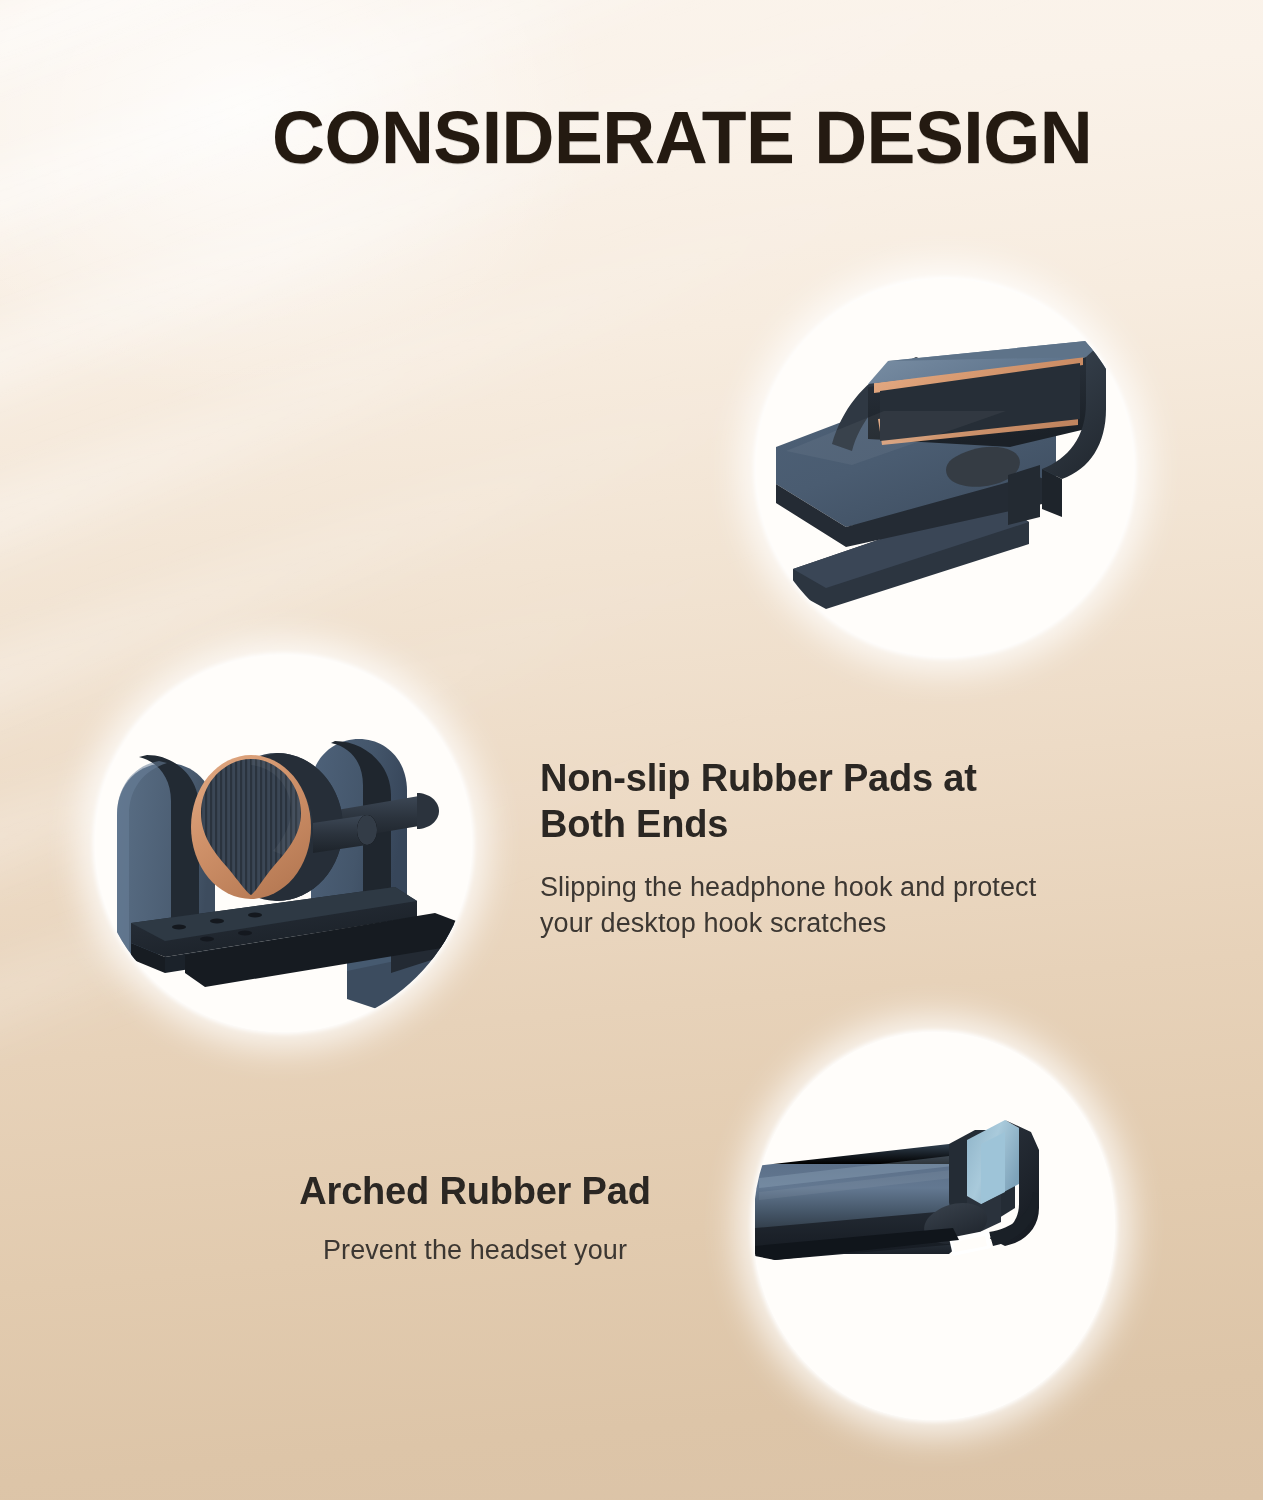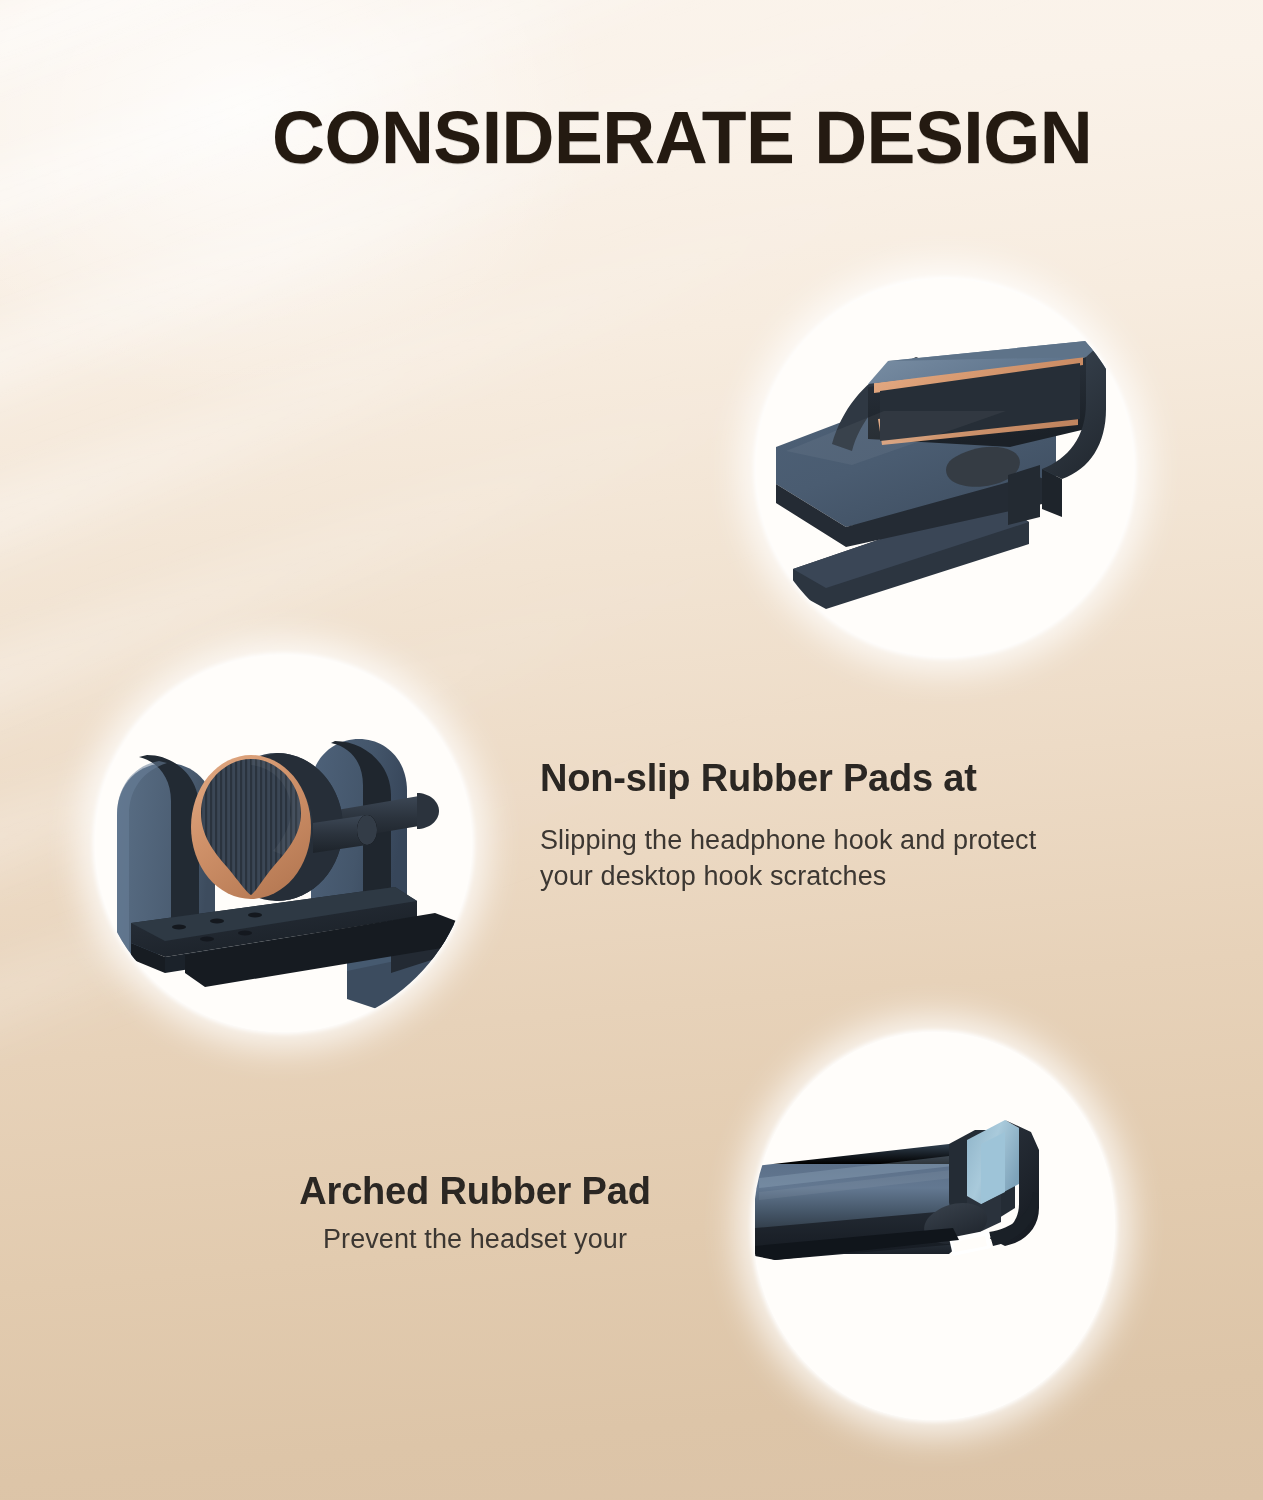--- a/index.html
+++ b/index.html
@@ -100,21 +100,21 @@
     letter-spacing: 0.1px;
   }
   .ta-right { text-align: right; }
   .ta-left  { text-align: left; }
   .ta-center{ text-align: center; }
 
   #block-raised-tip { left: 180px;  top: 412px;  width: 534px; }
   #block-rubber-pads{ left: 518px;  top: 755px;  width: 672px; margin-left: 22px; }
   #block-arched-pad { left: 230px;  top: 1168px; width: 490px; }
   #block-rubber-pads .heading { margin-bottom: 22px; }
-  #block-arched-pad .heading  { margin-bottom: 8px; }
+  #block-arched-pad .heading  { margin-bottom: 19px; }
 
   
   .photo {
     position: absolute;
     border-radius: 50%;
     overflow: hidden;
     background: #fffdfa;
     box-shadow: 0 0 34px 16px rgba(255,255,255,0.80),
                 0 0 4px 2px rgba(255,255,255,0.9);
   }
@@ -197,20 +197,21 @@
 
       <path d="M252,196 L284,186 L284,238 L252,246 Z" fill="#232a32"></path>
 
       <path d="M30,172 L128,132 L250,132 L96,186 Z" fill="#ffffff" opacity="0.05"></path>
     </svg>
   </div>
 
   <div class="block ta-left" id="block-rubber-pads">
     <div class="heading">
       <span>Non-slip Rubber Pads at</span><br>
+      <span>Both Ends</span>
     </div>
     <div class="body">
       <span>Slipping the headphone hook and protect</span><br>
       <span>your desktop hook scratches</span>
     </div>
   </div>
 
   <div class="photo" id="photo-rubber-pads">
     <svg viewBox="0 0 377 377" xmlns="http://www.w3.org/2000/svg">
       <defs>

